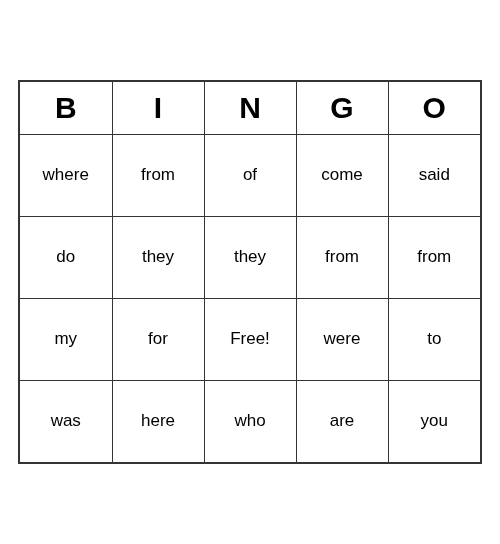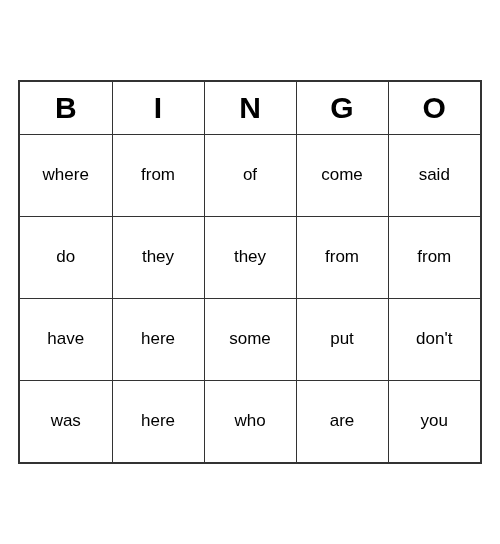--- a/index.html
+++ b/index.html
@@ -97,25 +97,25 @@
           <td>said</td>
         </tr>
         <tr>
           <td>do</td>
           <td>they</td>
           <td>they</td>
           <td>from</td>
           <td>from</td>
         </tr>
         <tr>
-          <td>have</td>
-          <td>here</td>
-          <td>some</td>
-          <td>put</td>
-          <td>don't</td>
+          <td>my</td>
+          <td>for</td>
+          <td class="free-cell">Free!</td>
+          <td>were</td>
+          <td>to</td>
         </tr>
         <tr>
           <td>was</td>
           <td>here</td>
           <td>who</td>
           <td>are</td>
           <td>you</td>
         </tr>
       </tbody>
   </table>

